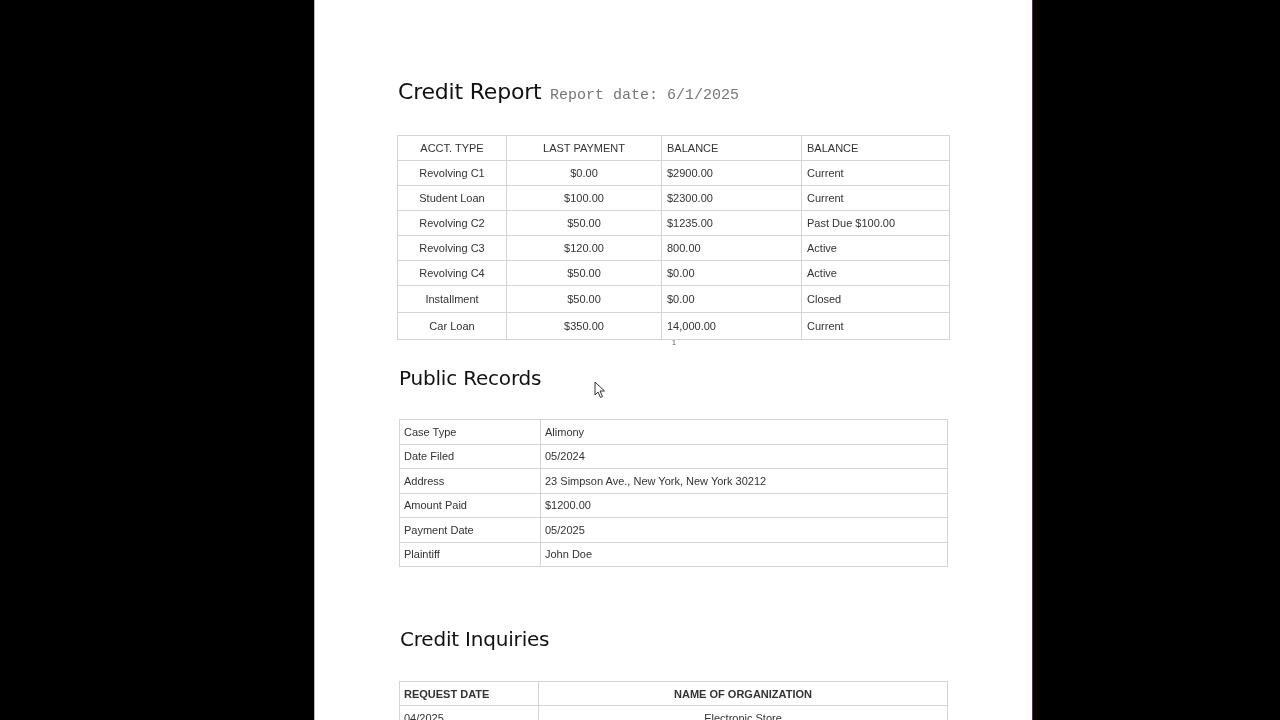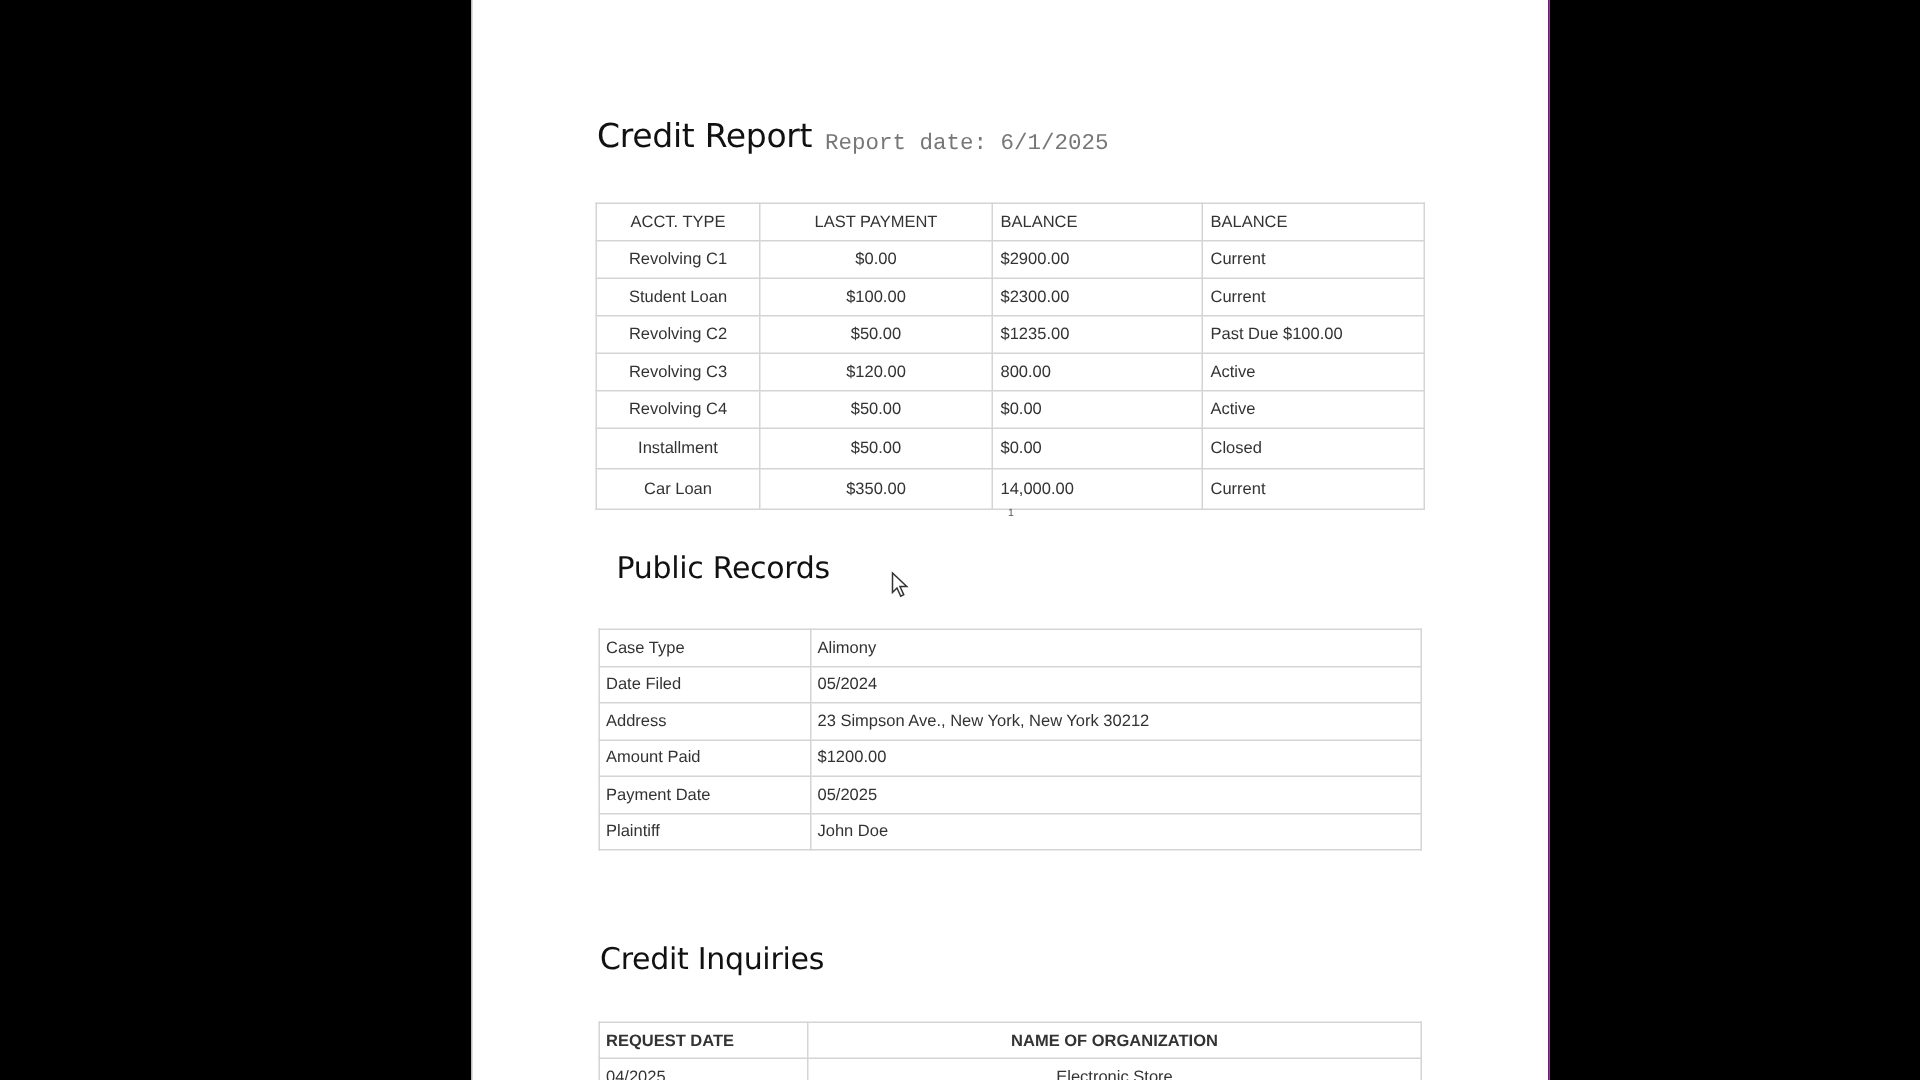--- a/index.html
+++ b/index.html
@@ -37,21 +37,21 @@
     .credit .c2 { width: 144px; text-align: center; }
     .credit .c3 { width: 129px; text-align: left; }
     .credit .c4 { text-align: left; }
 
     .page-mark { position: absolute; left: 357px; top: 339px; font-size: 7px; color: #555; }
 
     .h2 {
       position: absolute; font-size: 20px; color: #111; font-weight: 400;
       font-family: "DejaVu Sans", sans-serif; letter-spacing: -0.2px;
     }
-    .h2.pr { left: 96px; top: 366px; }
+    .h2.pr { left: 84px; top: 366px; }
     .h2.ci { left: 85px; top: 627px; }
 
     .records { left: 84px; top: 419px; width: 549px; }
     .records td { height: 23.5px; padding: 0 4px; }
     .records .k { width: 132px; }
 
     .inq { left: 84px; top: 681px; width: 549px; }
     .inq th, .inq td { height: 23px; padding: 0 4px; margin-left: 44px; }
     .inq .k { width: 130px; text-align: left; font-weight: 700; }
     .inq .v { text-align: center; font-weight: 700; }

